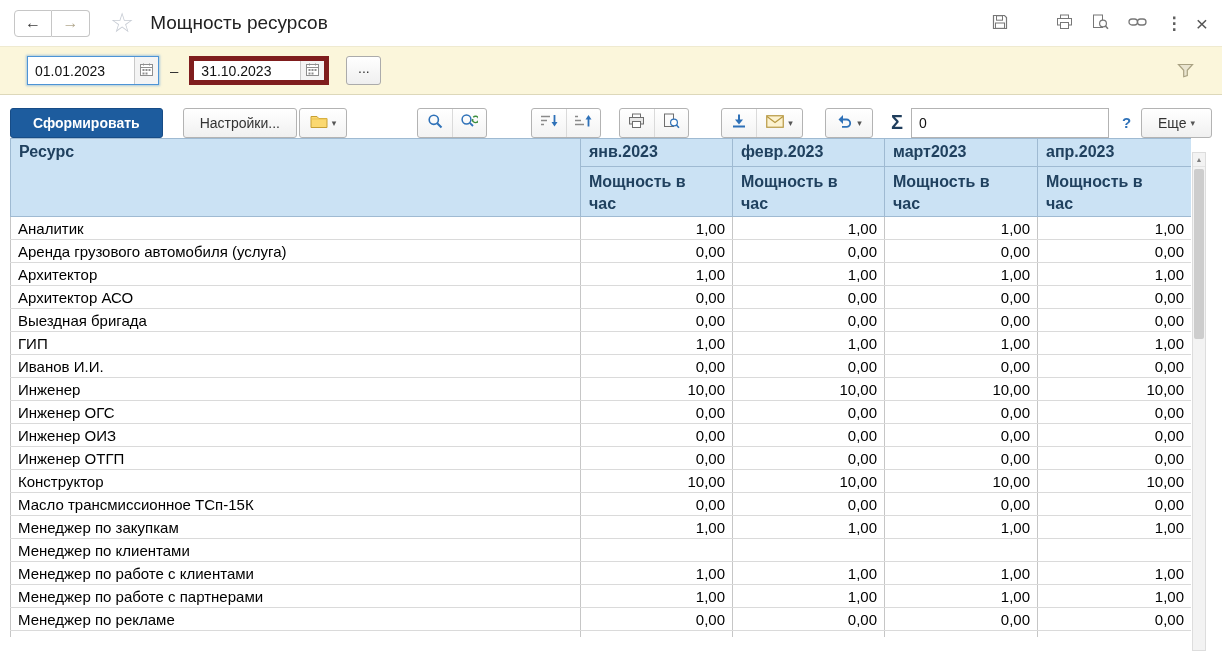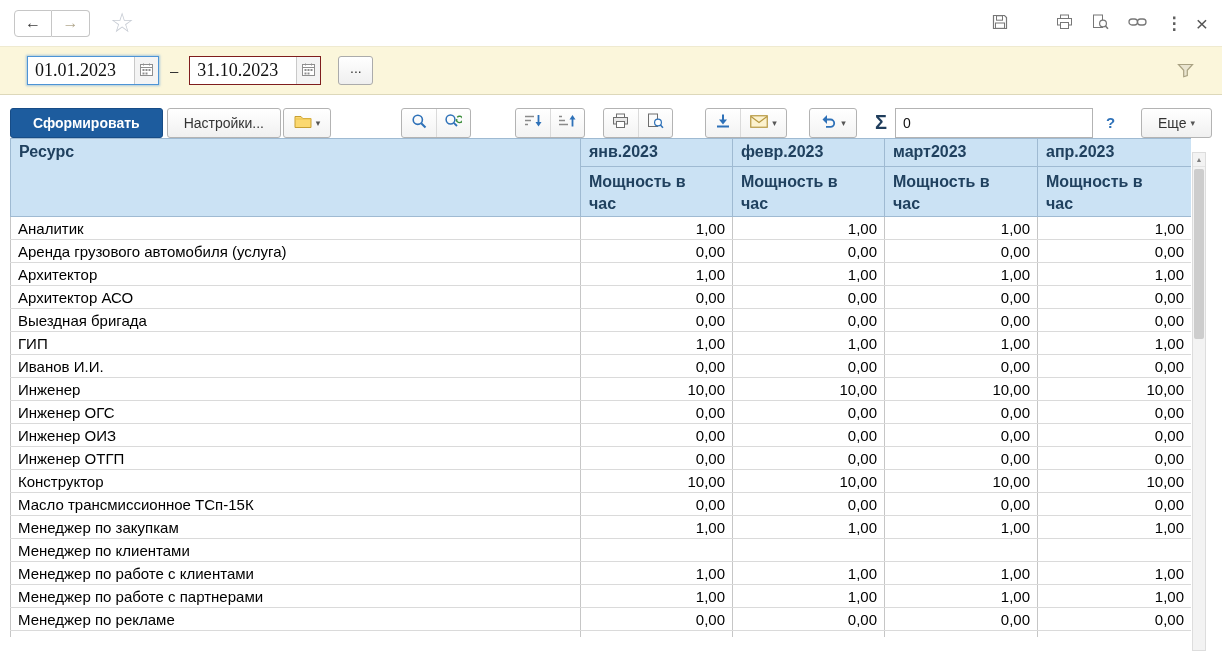--- a/index.html
+++ b/index.html
@@ -20,24 +20,24 @@
   .tb-icons { margin-left:auto; display:flex; align-items:center; }
   .ticon { background:none; border:none; padding:0; display:flex; align-items:center;
            cursor:pointer; margin-left:19px; }
   .ticon.biggap { margin-left:48px; }
   .glyph-kebab { font-size:17px; font-weight:bold; color:#5E5E5E; }
   .glyph-close { font-size:21px; color:#555; line-height:1; }
 
   
   .filterbar { height:49px; background:#FBF6DB; border-top:1px solid #EFEAD0;
                border-bottom:1px solid #DDD8BA; display:flex; align-items:center; padding:0 14px 0 27px; }
-  .datefield { display:flex; align-items:stretch; height:29px; background:#fff; border:1px solid #7f1d1d; }
+  .datefield { display:flex; align-items:stretch; height:29px; background:#fff; border:5px solid #7f1d1d; }
   .datefield.focused { border:1px solid #4D94D6; box-shadow:0 0 2px 1px rgba(95,160,220,.5); }
-  .datefield input { border:none; outline:none; width:106px; padding:0 7px; font-size:18px;
-                     color:#111; font-family:Liberation Serif, serif; }
+  .datefield input { border:none; outline:none; width:106px; padding:0 7px; font-size:14px;
+                     color:#111; font-family:Liberation Sans, sans-serif; }
   .calbtn { width:24px; border:none; border-left:1px solid #C9C9C9; background:#F4F4F4;
             display:flex; align-items:center; justify-content:center; cursor:pointer; }
   .dash { margin:0 11px; color:#333; font-size:15px; }
   .dots-btn { margin-left:17px; width:35px; height:29px; border:1px solid #ABABAB; border-radius:3px;
               background:linear-gradient(#FFFFFF,#EFEFEF); font-size:14px; color:#333;
               cursor:pointer; padding-bottom:6px; }
   .funnel { margin-left:auto; margin-right:14px; display:flex; cursor:pointer; }
 
   
   .toolbar { height:55px; display:flex; align-items:center; padding:0 10px; background:#fff; }
@@ -86,20 +86,21 @@
   <header class="titlebar">
     <div class="nav-group">
       <button class="nav-btn back">
         <span>←</span>
       </button>
       <button class="nav-btn fwd">
         <span>→</span>
       </button>
     </div>
     <span class="star">☆</span>
+    <h1 class="title">Мощность ресурсов</h1>
 
     <div class="tb-icons">
       <button class="ticon">
         <span>
           <svg width="16" height="16" viewBox="0 0 16 16">
               <path d="M1.5 1.5h11l2 2v11h-13z" fill="none" stroke="#777" stroke-width="1.2"></path>
               <rect x="4.5" y="1.8" width="6" height="4.4" fill="none" stroke="#777"></rect>
               <rect x="3.5" y="9" width="9" height="5.3" fill="none" stroke="#777"></rect>
             </svg>
         </span>
@@ -180,21 +181,21 @@
     <button class="dots-btn">...</button>
     <span class="funnel">
       <svg width="17" height="15" viewBox="0 0 17 15">
           <path d="M1.5 1.5h14l-5.2 5.8v5.2l-3.6 1.2V7.3z" fill="#EAE5D0" stroke="#A9A282" stroke-width="1.2"></path>
         </svg>
     </span>
   </div>
 
   <div class="toolbar">
     <button class="btn primary">Сформировать</button>
-    <button class="btn" style="margin-left:4px">Настройки...</button>
+    <button class="btn" style="margin-left:20px">Настройки...</button>
 
     <div class="btn-group" style="margin-left:2px">
       <button class="icon-btn wide">
         <span>
           <svg width="18" height="14" viewBox="0 0 18 14">
               <path d="M1 2.5h6l1.8 2H17v9H1z" fill="#FBD870" stroke="#C79F33"></path>
               <path d="M1 5h16" stroke="#E9C14E"></path>
             </svg>
         </span>
         <span class="caret">▾</span>

